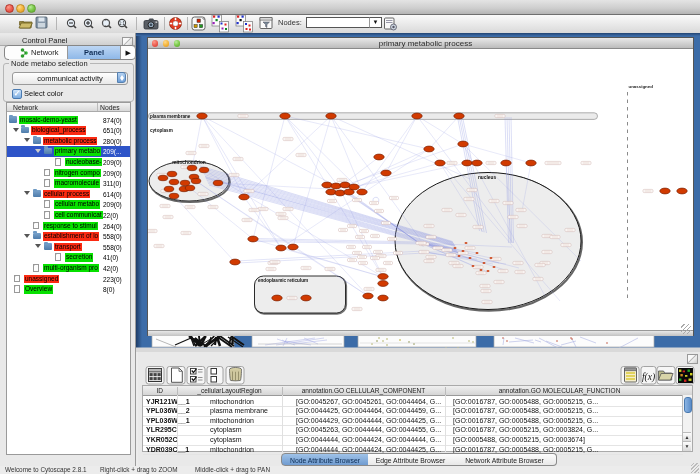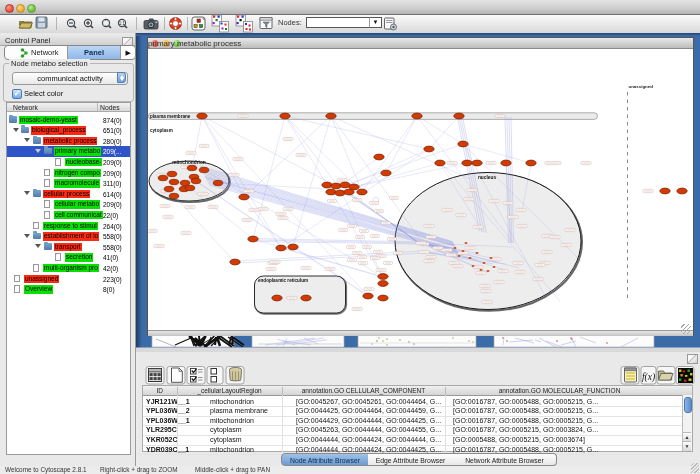--- a/index.html
+++ b/index.html
@@ -13,25 +13,25 @@
 #searchlbl{left:278px;top:18px;font-size:7.5px;color:#333;}
 #searchbox{left:306px;top:17px;width:63px;height:9px;background:#fff;border:1px solid #555;}
 #searchbtn{left:369px;top:17px;width:11px;height:9px;background:#fff;border:1px solid #555;border-left:1px solid #999;font-size:6px;text-align:center;line-height:9px;color:#111;}
 
 #desktop{left:136px;top:33px;width:564px;height:319px;background:#3c6ca8;}
 #desktop:before{content:"";position:absolute;left:0;top:0;width:6px;height:319px;background:linear-gradient(90deg,#1e3c66,#3c6ca8);}
 #desktop:after{content:"";position:absolute;left:0;top:0;width:564px;height:3px;background:linear-gradient(#234472,#3c6ca8);}
 
 #frame{left:147px;top:37px;width:547px;height:299px;background:#fff;border:1px solid #555;box-sizing:border-box;}
 #ftitle{left:0;top:0;width:545px;height:10px;background:linear-gradient(#e9e9e9,#c9c9c9 70%,#bcbcbc);border-bottom:1px solid #8a8a8a;}
-#ftext{left:0;top:0;width:469px;font-size:8px;color:#2c2c2c;line-height:11px;}
+#ftext{left:0;top:0;width:469px;text-align:center;font-size:8px;color:#2c2c2c;line-height:11px;padding-left:43px;}
 .flight{top:2px;width:6.5px;height:6.5px;border-radius:50%;}
 
 #cpanel{left:0;top:33px;width:136px;height:433px;background:#e9e9e9;border-right:1px solid #9a9a9a;box-sizing:border-box;}
-#cptitle{left:0;top:2px;width:135px;height:11px;background:linear-gradient(#e8e8e8,#cfcfcf);border-bottom:1px solid #aaa;font-size:7.5px;color:#222;padding-left:5px;line-height:11px;box-sizing:border-box;}
+#cptitle{left:0;top:2px;width:135px;height:11px;background:linear-gradient(#e8e8e8,#cfcfcf);border-bottom:1px solid #aaa;font-size:7.5px;color:#222;padding-left:22px;line-height:11px;box-sizing:border-box;}
 #tabs{left:4px;top:12px;width:130px;height:13px;background:#fdfdfd;border:1px solid #868686;border-radius:4px;overflow:hidden;}
 #tabmosaic{position:absolute;left:62px;top:0;width:52px;height:13px;background:linear-gradient(#bcd6f4,#8fb8e8);border-left:1px solid #999;border-right:1px solid #999;color:#0e2c55;font-weight:bold;font-size:7.5px;text-align:center;line-height:13px;}
 #tabnet{position:absolute;left:14px;top:0;width:46px;font-size:7.5px;color:#222;line-height:13px;padding-left:12px;}
 #tabarr{position:absolute;right:4px;top:0;font-size:7px;line-height:13px;color:#111;}
 #groupbox{left:3px;top:30px;width:129px;height:37px;border:1px solid #b6b6b6;border-radius:3px;}
 #grouplbl{left:9px;top:26px;font-size:7.5px;color:#222;background:#e9e9e9;padding:0 2px;}
 #combo{left:12px;top:39px;width:114px;height:11px;background:linear-gradient(#fff,#e8e8e8);border:1px solid #9a9a9a;border-radius:3px;font-size:7.5px;color:#111;text-align:center;line-height:11px;}
 #comboarr{left:117px;top:39px;width:9px;height:11px;background:linear-gradient(#b5d2f1,#6e9fd8);border:1px solid #5580b0;border-radius:0 3px 3px 0;box-sizing:border-box;}
 #comboarr:before{content:"";position:absolute;left:1.5px;top:1.5px;border-left:2.5px solid transparent;border-right:2.5px solid transparent;border-bottom:3px solid #fff;}
 #comboarr:after{content:"";position:absolute;left:1.5px;bottom:1.5px;border-left:2.5px solid transparent;border-right:2.5px solid transparent;border-top:3px solid #fff;}

